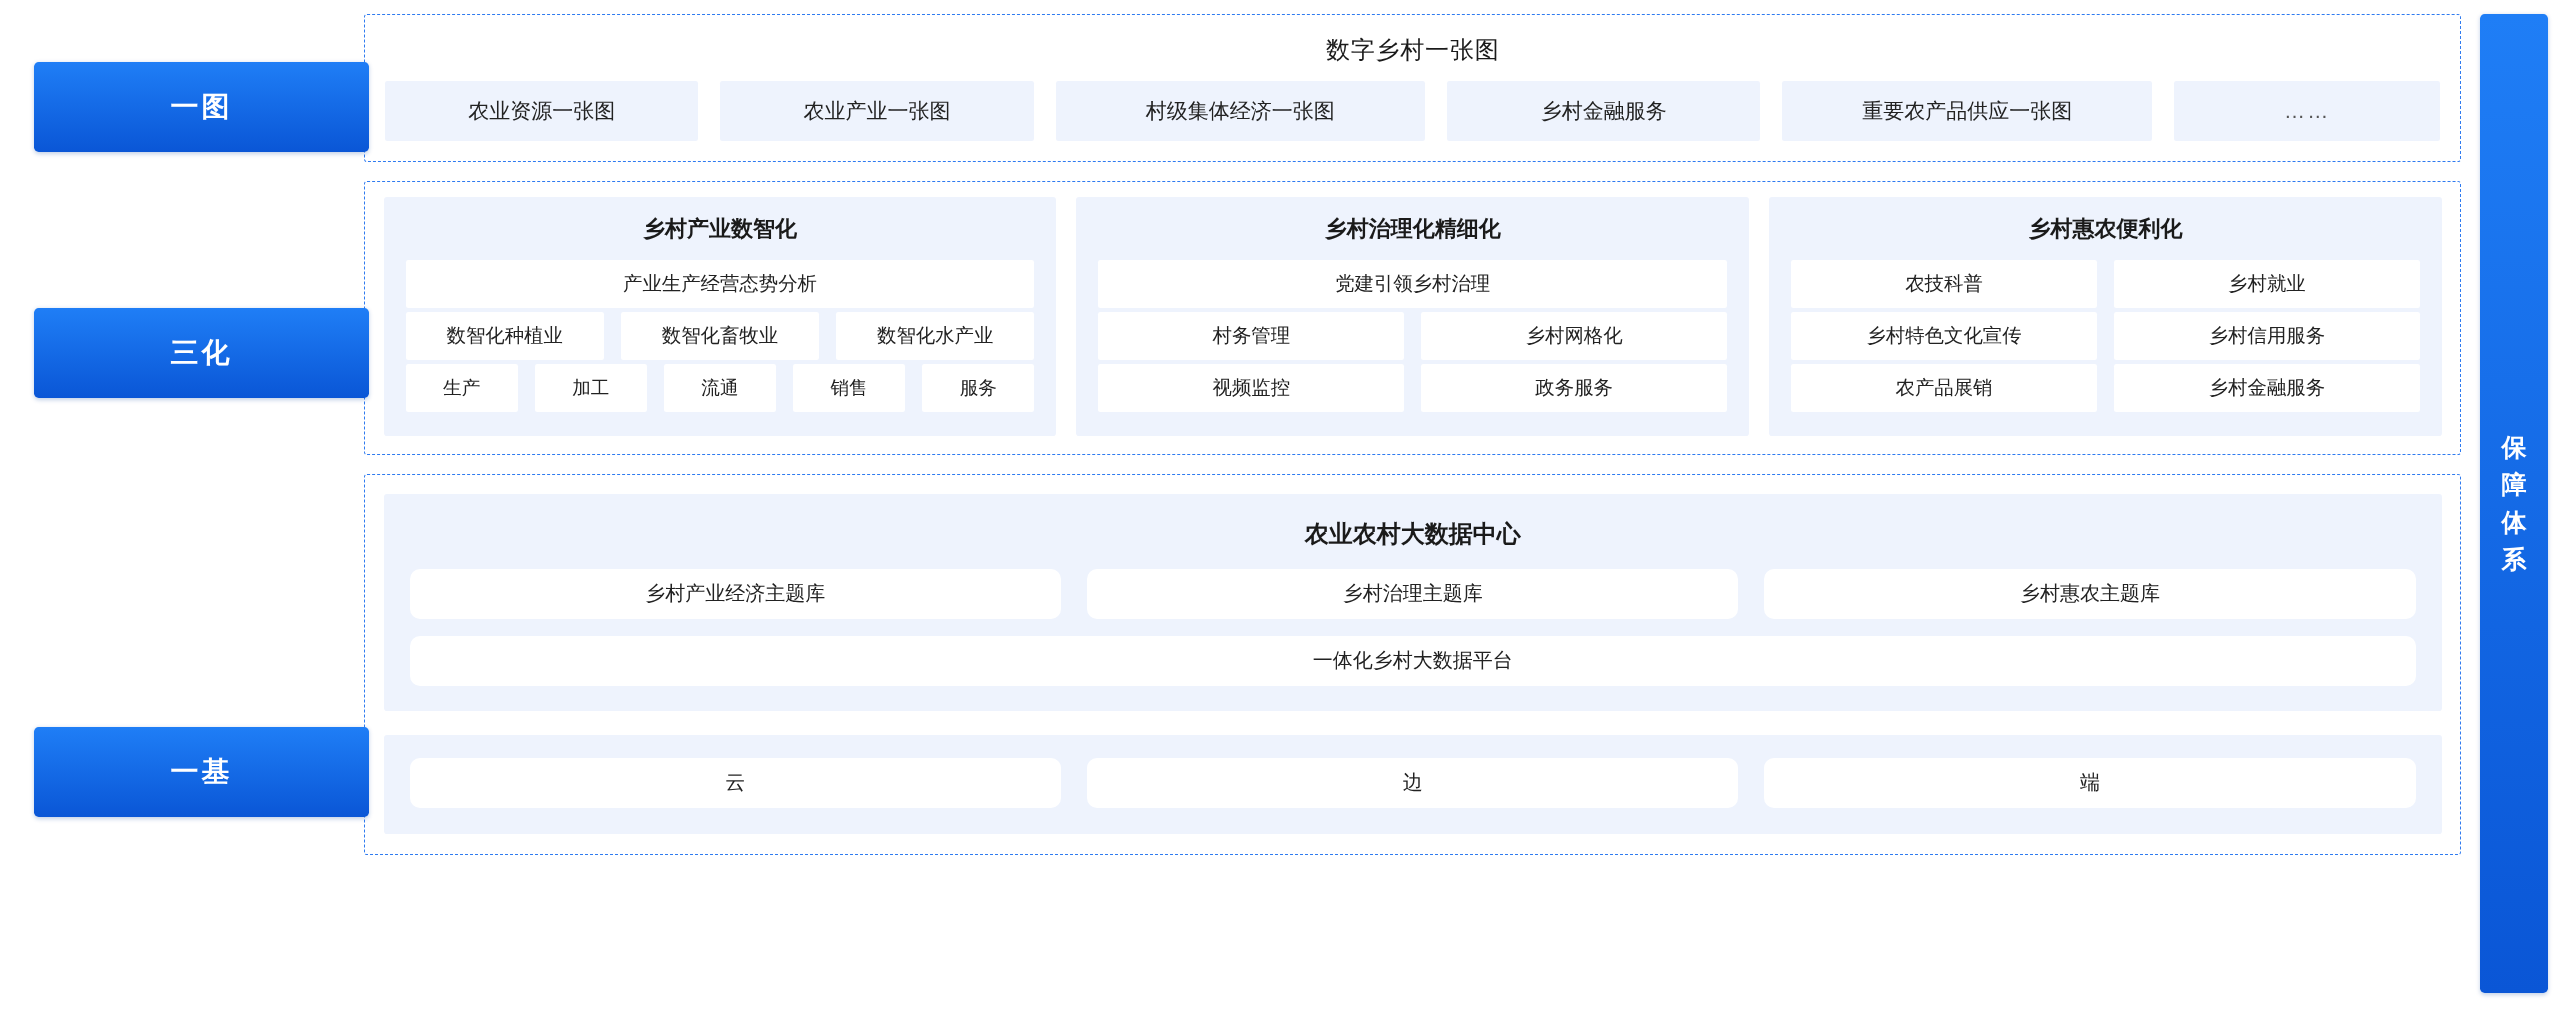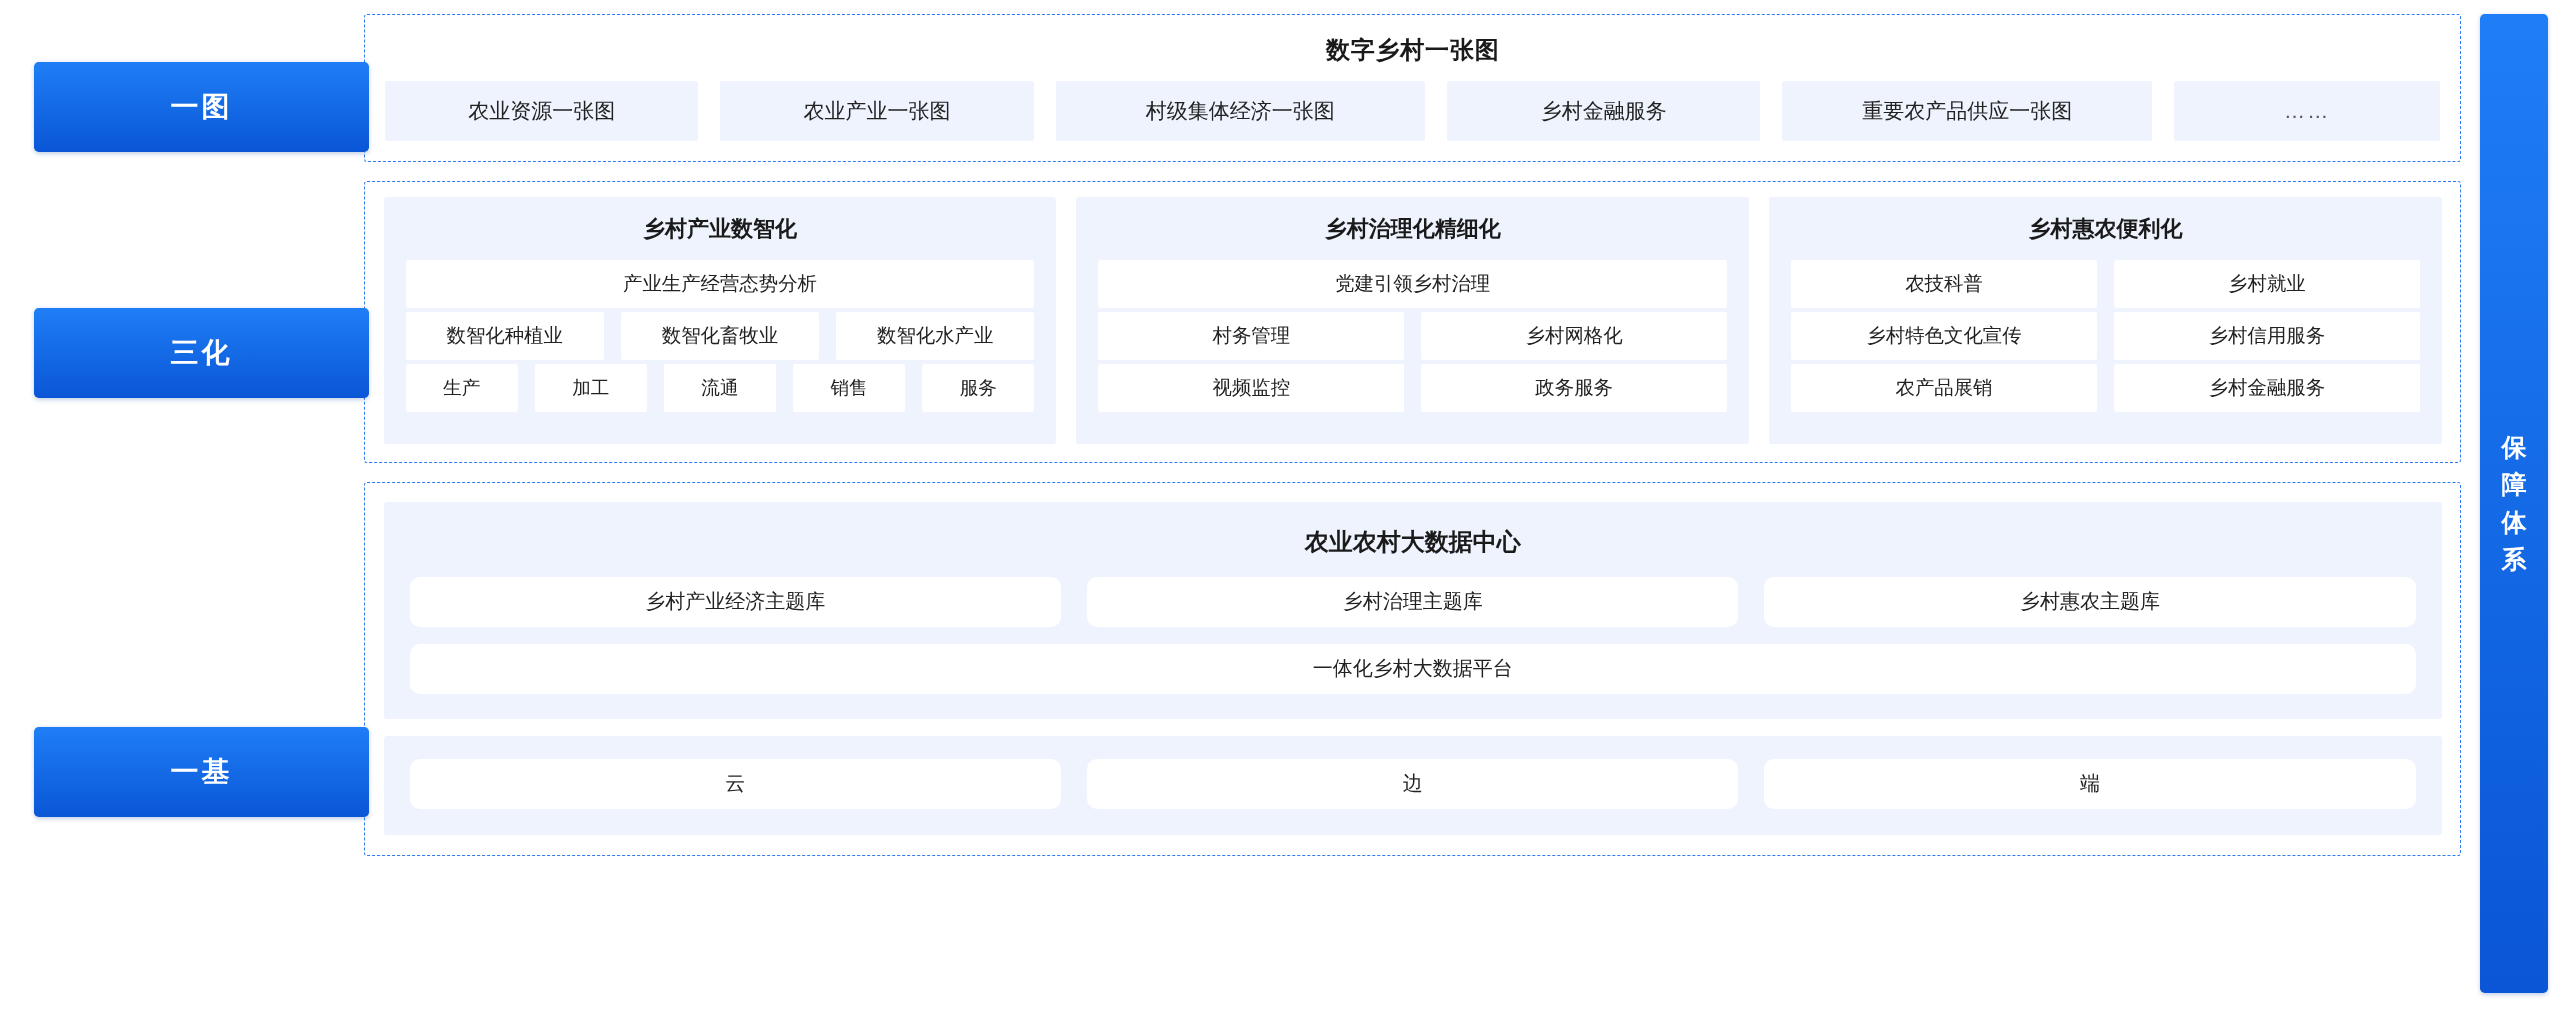--- a/index.html
+++ b/index.html
@@ -67,21 +67,21 @@
     box-sizing: border-box;
   }
 
   
   .sec-onemap {
     padding: 14px 20px 20px 20px;
   }
   .sec-title {
     text-align: center;
     font-size: 24px;
-    font-weight: bold;
+    font-weight: normal;
     color: #1a1a1a;
     margin: 4.7px 0 15.5px 0;
     letter-spacing: 0.8px;
   }
   .onemap-row {
     display: flex;
     gap: 22px;
   }
   .onemap-cell {
     flex: 1 1 0;
@@ -116,41 +116,41 @@
     font-size: 22px;
     font-weight: bold;
     color: #1a1a1a;
     margin-bottom: 15.5px;
   }
   .chip-row {
     display: flex;
     gap: 17px;
     margin-bottom: 4px;
   }
-  .chip-row:last-child { margin-bottom: 12px; border-radius: 19px; }
+  .chip-row:last-child { margin-bottom: 4px; border-radius: 19px; }
   .chip {
     flex: 1 1 0;
     height: 48px;
     background: #ffffff;
     border-radius: 2.3px;
     display: flex;
     align-items: center;
     justify-content: center;
     font-size: 19.4px;
     color: #222;
     white-space: nowrap;
   }
   .chip.sm { font-size: 18.6px; }
 
   
   .sec-base {
     padding: 18.6px 18.6px 20px 18.6px;
     display: flex;
     flex-direction: column;
-    gap: 17px;
+    gap: 24px;
   }
   .base-block {
     background: #eef3fd;
     border-radius: 3.1px;
     padding: 20px 26px 25px 26px;
     box-sizing: border-box;
   }
   .base-title {
     text-align: center;
     font-size: 24px;

